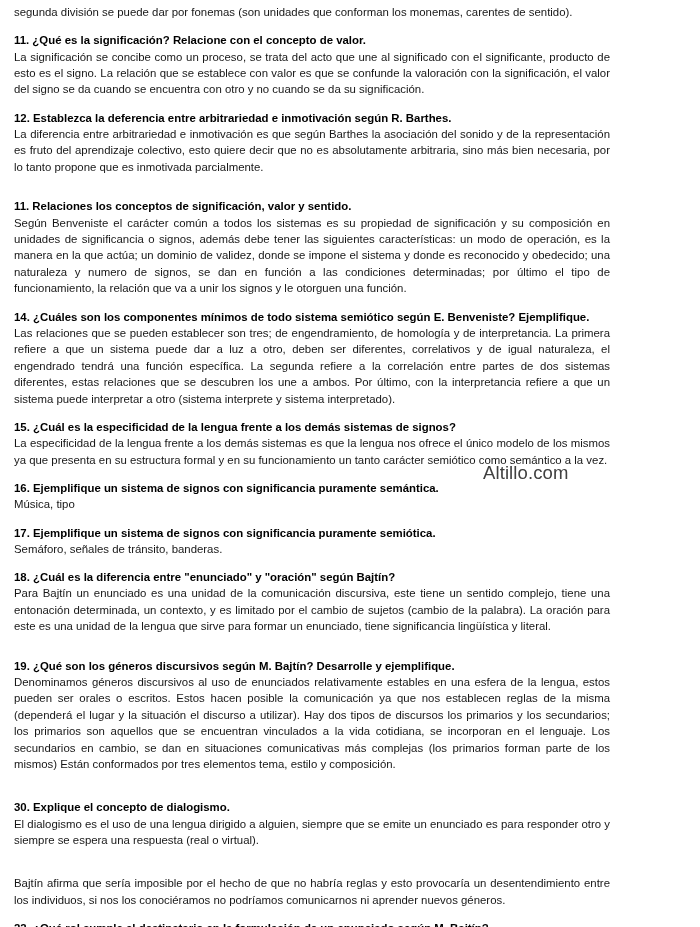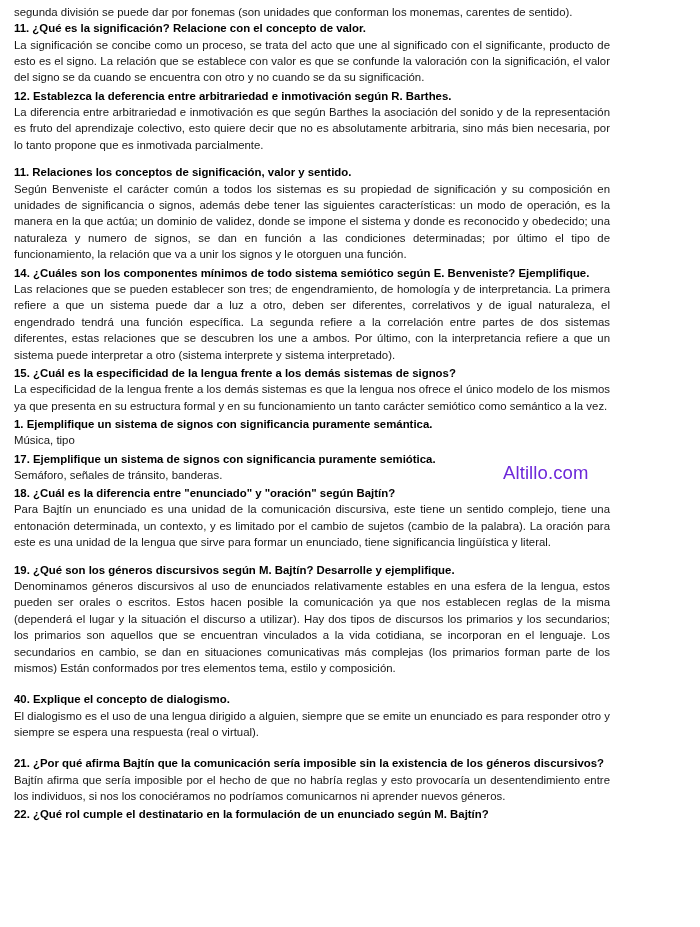--- a/index.html
+++ b/index.html
@@ -16,21 +16,21 @@
     overflow: hidden;
   }
   .page {
     box-sizing: border-box;
     width: 624px;
     height: 927px;
     padding: 4px 14px 0 14px;
     position: relative;
   }
   .qblock {
-    margin: 0 0 2px 0;
+    margin: 12px 0 2px 0;
   }
   .q {
     font-size: 11.4px;
     font-weight: bold;
     line-height: 1.42;
     margin: 0;
     color: #000;
   }
   .a {
     font-size: 11.4px;
@@ -42,24 +42,24 @@
   }
   .a.first {
     margin-top: 0;
   }
   .gap-sm { height: 3px; }
   .gap-md { height: 9px; }
   .gap-lg { height: 13px; }
 
   .watermark {
     position: absolute;
-    left: 503px;
+    left: 483px;
     top: 462px;
     font-size: 18.5px;
-    color: #6d28d9;
+    color: #404040;
     font-family: "Liberation Sans", sans-serif;
     letter-spacing: 0.1px;
     white-space: nowrap;
   }
 </style>
 </head>
 <body>
 
 <div class="page">
 
@@ -86,21 +86,21 @@
     <p class="q">14. ¿Cuáles son los componentes mínimos de todo sistema semiótico según E. Benveniste? Ejemplifique.</p>
     <p class="a">Las relaciones que se pueden establecer son tres; de engendramiento, de homología y de interpretancia. La primera refiere a que un sistema puede dar a luz a otro, deben ser diferentes, correlativos y de igual naturaleza, el engendrado tendrá una función específica. La segunda refiere a la correlación entre partes de dos sistemas diferentes, estas relaciones que se descubren los une a ambos. Por último, con la interpretancia refiere a que un sistema puede interpretar a otro (sistema interprete y sistema interpretado).</p>
   </div>
 
   <div class="qblock">
     <p class="q">15. ¿Cuál es la especificidad de la lengua frente a los demás sistemas de signos?</p>
     <p class="a">La especificidad de la lengua frente a los demás sistemas es que la lengua nos ofrece el único modelo de los mismos ya que presenta en su estructura formal y en su funcionamiento un tanto carácter semiótico como semántico a la vez.</p>
   </div>
 
   <div class="qblock">
-    <p class="q">1. Ejemplifique un sistema de signos con significancia puramente semántica.</p>
+    <p class="q">16. Ejemplifique un sistema de signos con significancia puramente semántica.</p>
     <p class="a">Música, tipo</p>
   </div>
 
   <div class="qblock">
     <p class="q">17. Ejemplifique un sistema de signos con significancia puramente semiótica.</p>
     <p class="a">Semáforo, señales de tránsito, banderas.</p>
   </div>
 
   <div class="qblock">
     <p class="q">18. ¿Cuál es la diferencia entre "enunciado" y "oración" según Bajtín?</p>
@@ -110,28 +110,27 @@
   <div class="gap-md"></div>
 
   <div class="qblock">
     <p class="q">19. ¿Qué son los géneros discursivos según M. Bajtín? Desarrolle y ejemplifique.</p>
     <p class="a">Denominamos géneros discursivos al uso de enunciados relativamente estables en una esfera de la lengua, estos pueden ser orales o escritos. Estos hacen posible la comunicación ya que nos establecen reglas de la misma (dependerá el lugar y la situación el discurso a utilizar). Hay dos tipos de discursos los primarios y los secundarios; los primarios son aquellos que se encuentran vinculados a la vida cotidiana, se incorporan en el lenguaje. Los secundarios en cambio, se dan en situaciones comunicativas más complejas (los primarios forman parte de los mismos) Están conformados por tres elementos tema, estilo y composición.</p>
   </div>
 
   <div class="gap-lg"></div>
 
   <div class="qblock">
-    <p class="q">40. Explique el concepto de dialogismo.</p>
+    <p class="q">30. Explique el concepto de dialogismo.</p>
     <p class="a">El dialogismo es el uso de una lengua dirigido a alguien, siempre que se emite un enunciado es para responder otro y siempre se espera una respuesta (real o virtual).</p>
   </div>
 
   <div class="gap-lg"></div>
 
   <div class="qblock">
-    <p class="q">21. ¿Por qué afirma Bajtín que la comunicación sería imposible sin la existencia de los géneros discursivos?</p>
     <p class="a">Bajtín afirma que sería imposible por el hecho de que no habría reglas y esto provocaría un desentendimiento entre los individuos, si nos los conociéramos no podríamos comunicarnos ni aprender nuevos géneros.</p>
   </div>
 
   <div class="qblock">
     <p class="q">22. ¿Qué rol cumple el destinatario en la formulación de un enunciado según M. Bajtín?</p>
     <div class="gap-sm"></div>
   </div>
 
   <div class="watermark">Altillo.com</div>
 

